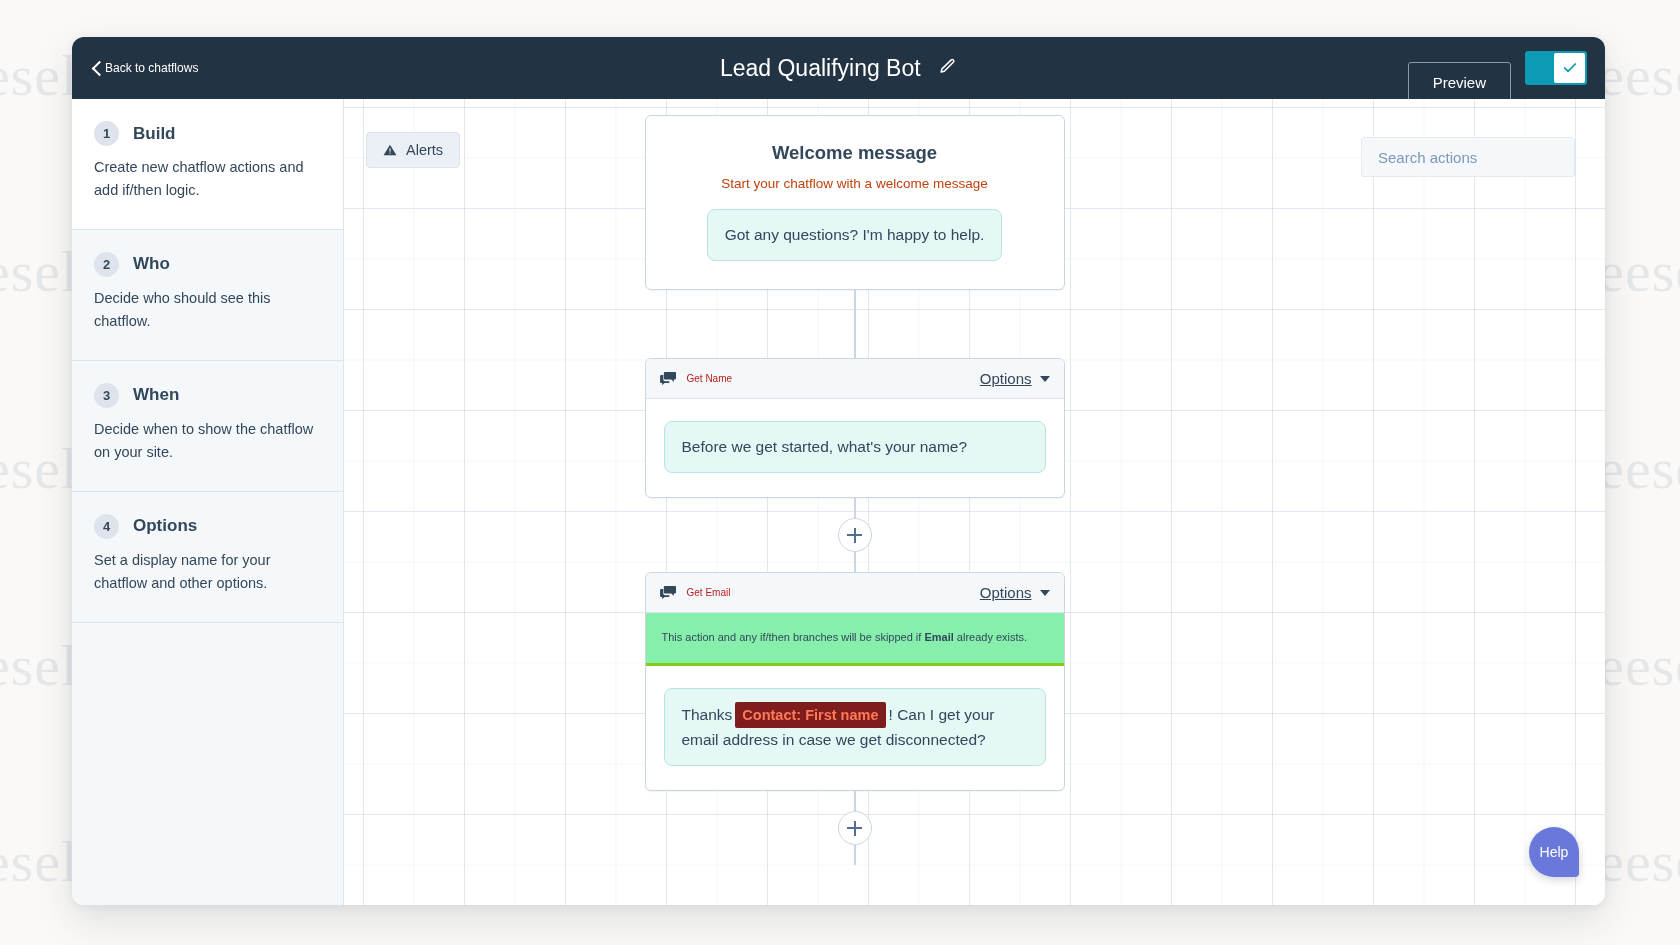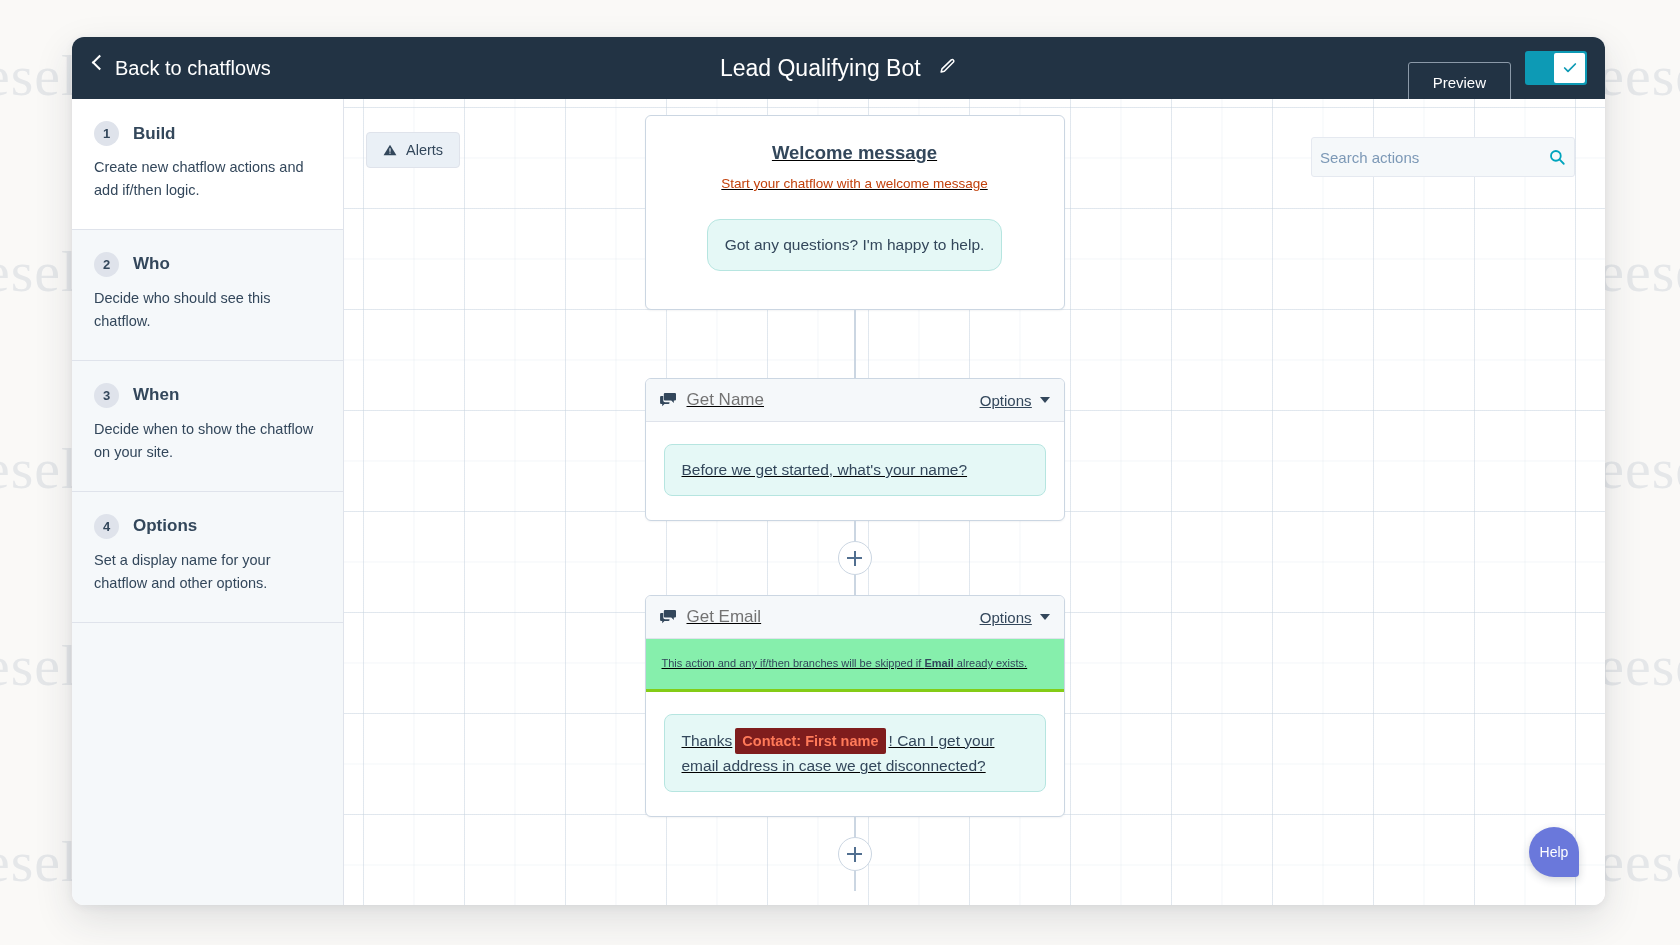--- a/index.html
+++ b/index.html
@@ -52,24 +52,23 @@
   #topbar {
     position: relative;
     height: 62px;
     background: #223344;
     display: flex;
     align-items: center;
     padding: 0 18px;
   }
   #back-link {
     display: flex;
-    align-items: flex-start;
-    gap: 10px;
+    align-items: center;
     color: #ffffff;
-    font-size: 20px;
+    font-size: 12px;
     cursor: pointer;
     padding: 6px 4px;
   }
   #back-link .chev {
     display: inline-block;
     width: 11px; height: 11px;
     border-left: 2.4px solid #fff;
     border-bottom: 2.4px solid #fff;
     transform: rotate(45deg);
     margin-top: 0px;
@@ -207,28 +206,28 @@
     gap: 9px;
     font-size: 14.5px;
     color: #33475b;
     cursor: pointer;
   }
 
   #search-actions {
     position: absolute;
     right: 30px;
     top: 38px;
-    width: 264px;
+    width: 214px;
     height: 40px;
     background: #f5f8fa;
     border: 1px solid #e5e9f0;
     border-radius: 3px;
     display: flex;
     align-items: center;
-    padding: 0 8px;
+    padding: 0 16px;
   }
   #search-input {
     border: none;
     outline: none;
     background: transparent;
     flex: 1;
     font-family: inherit;
     font-size: 15px;
     color: #33475b;
   }
@@ -265,21 +264,20 @@
   }
   .plus-node .bar-h { position: absolute; width: 15px; height: 2px; background: #516f90; }
   .plus-node .bar-v { position: absolute; width: 2px; height: 15px; background: #516f90; }
 
   .card {
     background: #ffffff;
     border: 1px solid #cbd6e2;
     border-radius: 6px;
     box-shadow: 0 1px 2px rgba(45,62,80,.06);
     overflow: hidden;
-    text-decoration: underline;
   }
   #welcome-card { padding: 26px 22px 28px 22px; text-align: center; }
   #welcome-title {
     font-size: 18.5px;
     font-weight: bold;
     color: #33475b;
     margin-bottom: 12px;
   }
   #welcome-sub {
     font-size: 13.5px;
@@ -290,33 +288,33 @@
     background: #e5f8f6;
     border: 1px solid #b6e5e0;
     border-radius: 8px;
     padding: 13px 17px;
     font-size: 15.5px;
     color: #33475b;
     line-height: 1.55;
     text-align: left;
     display: inline-block;
   }
-  #welcome-bubble { margin: 10px auto; border-radius: 13px; }
+  #welcome-bubble { margin: 0 auto; }
 
   .card-head {
     background: #f5f8fa;
     border-bottom: 1px solid #dfe3eb;
     padding: 11px 14px;
     display: flex;
     align-items: center;
     gap: 10px;
   }
   .card-head-title {
-    font-size: 17px;
-    color: #737373;
+    font-size: 10px;
+    color: #b91c1c;
   }
   .options-link {
     margin-left: auto;
     font-size: 15px;
     color: #33475b;
     text-decoration: underline;
     cursor: pointer;
     display: flex;
     align-items: center;
     gap: 8px;

